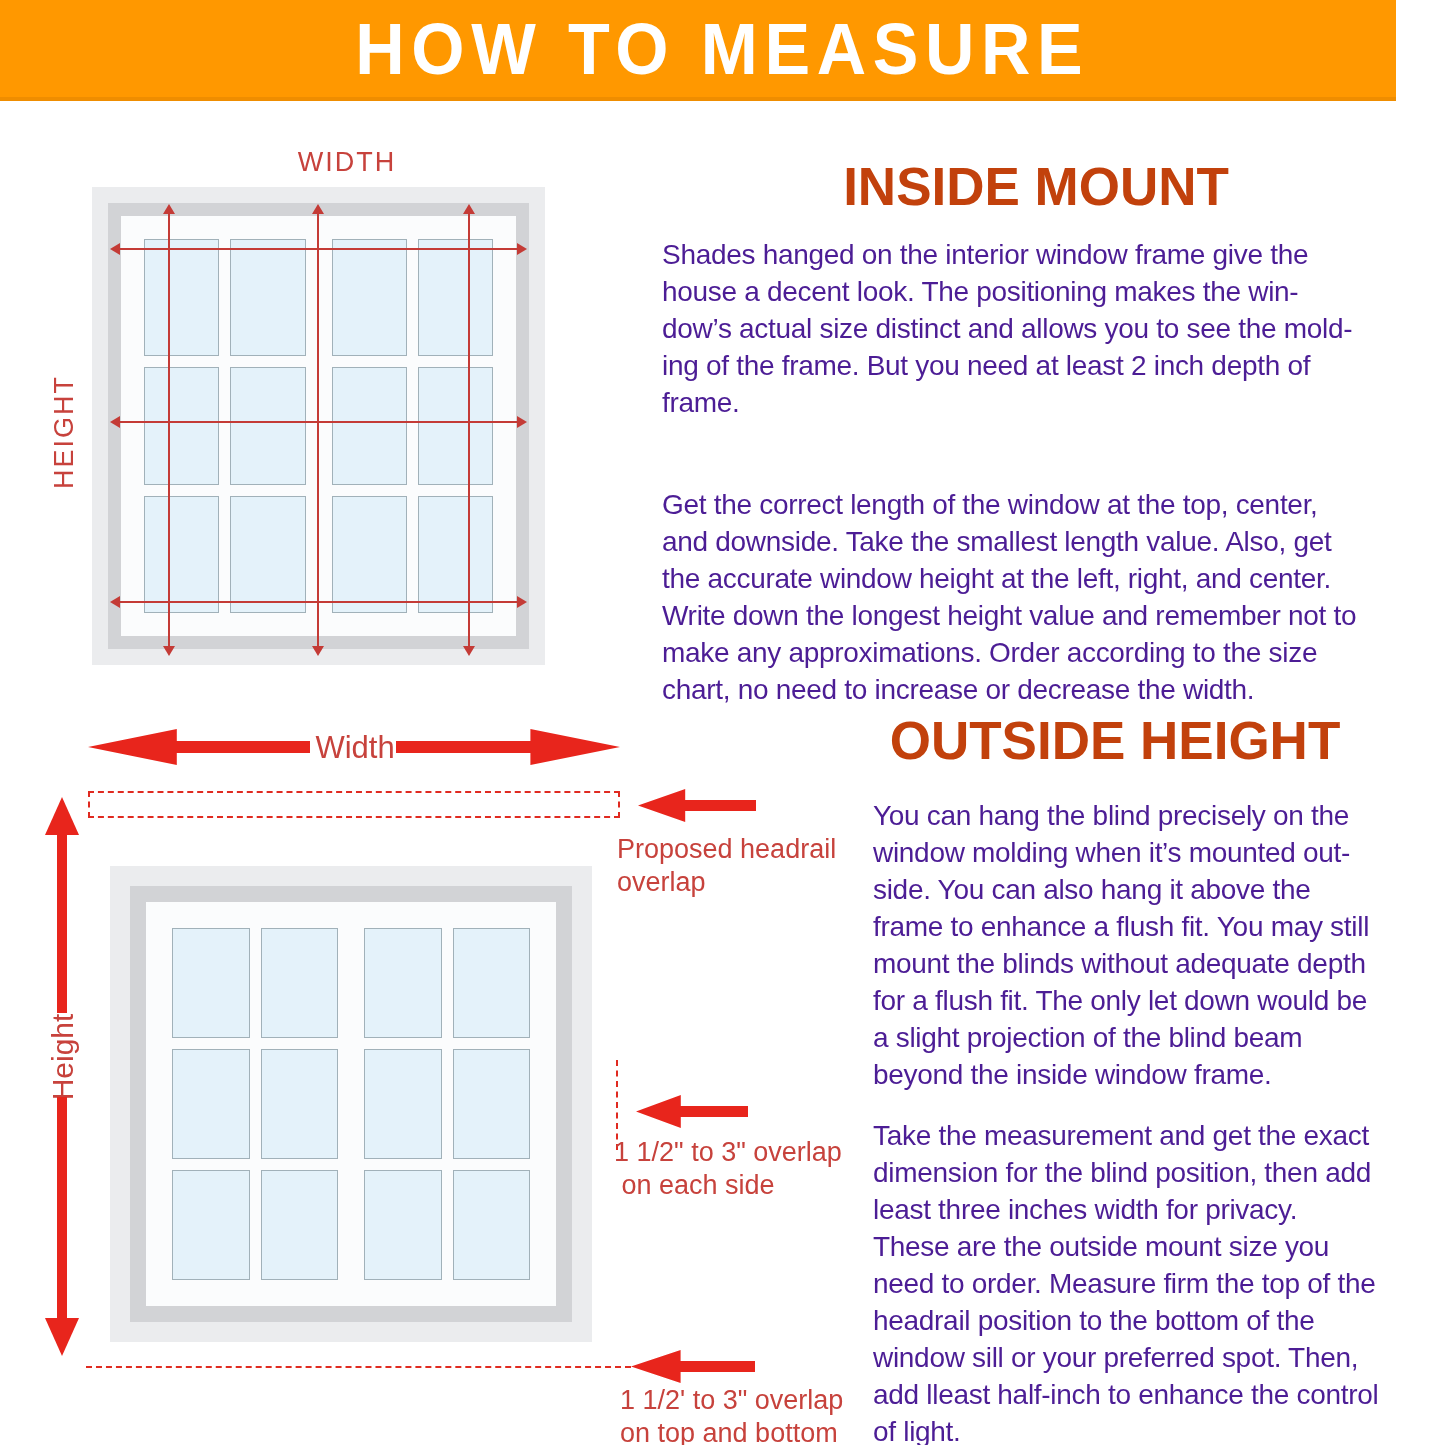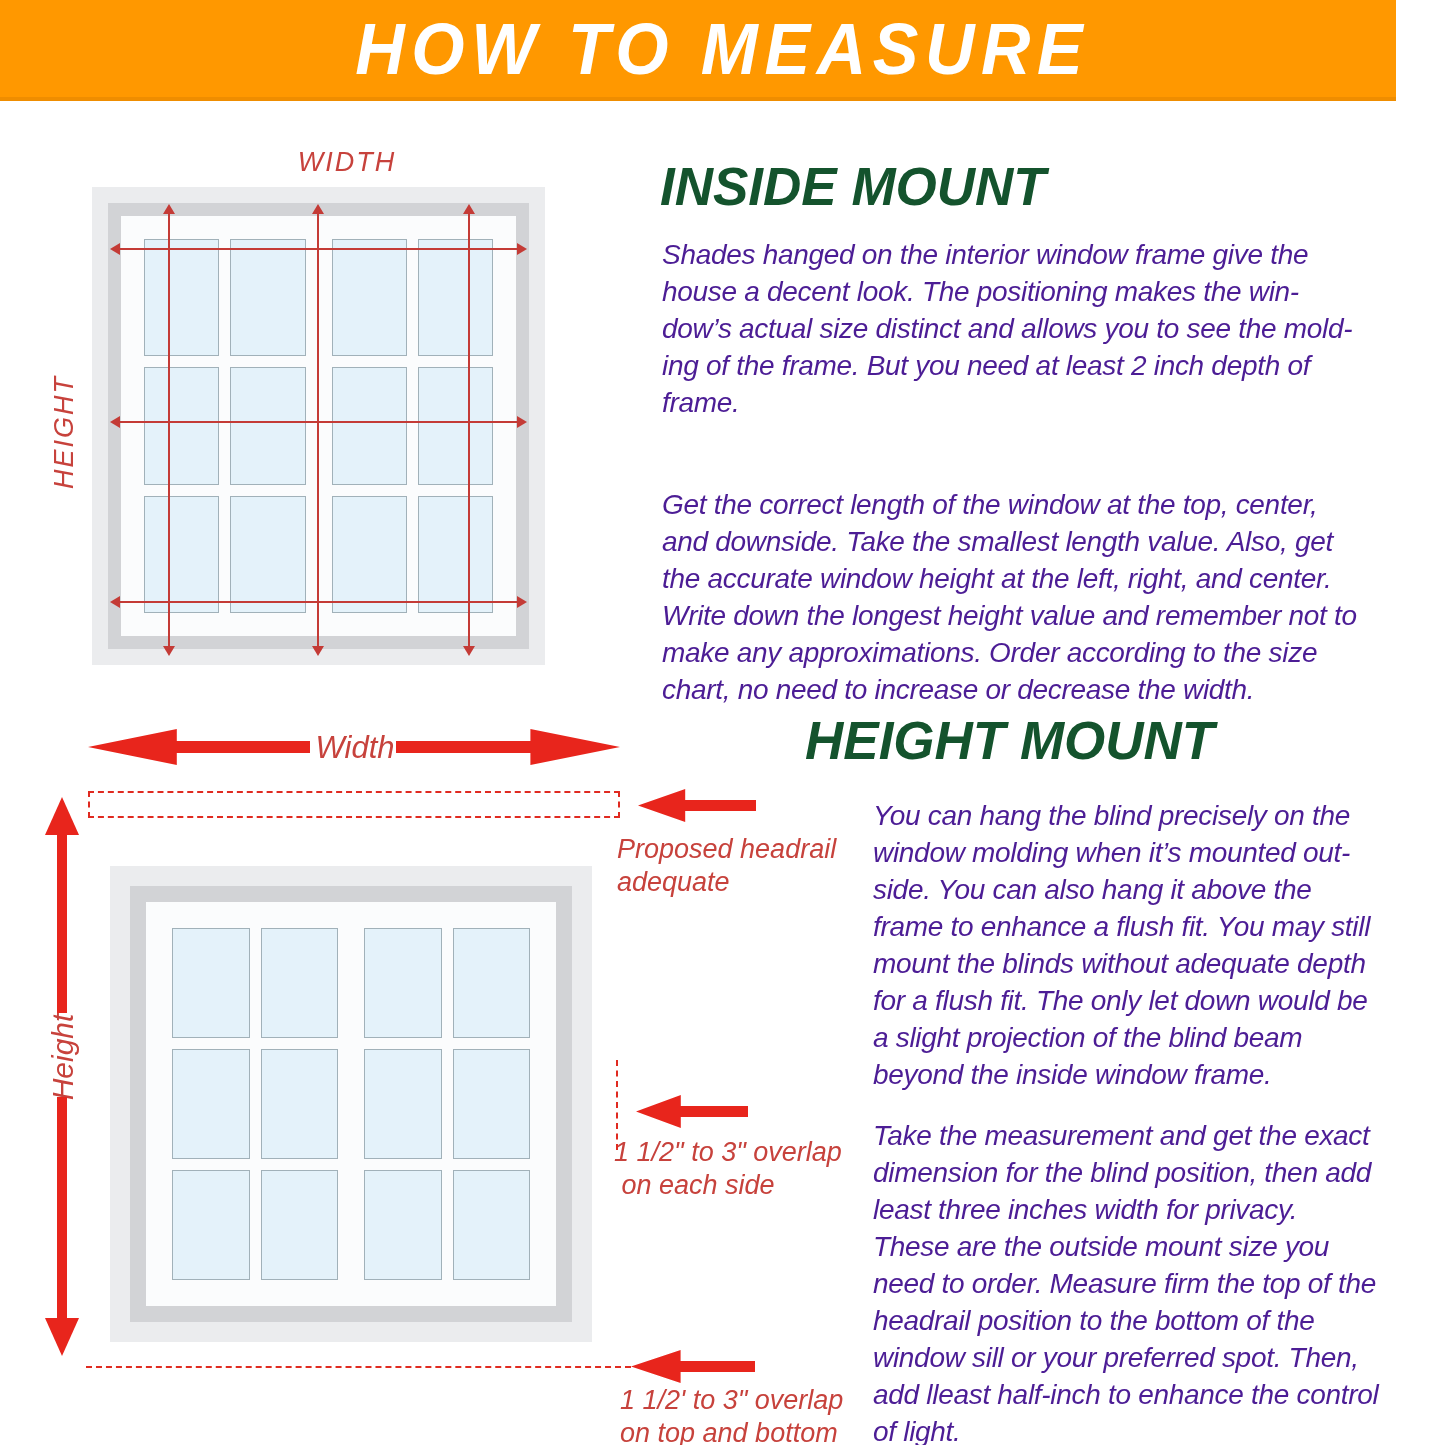--- a/index.html
+++ b/index.html
@@ -1,17 +1,17 @@
 <!DOCTYPE html>
 <html><head>
 <meta charset="utf-8">
 <style>
   html,body{margin:0;padding:0;background:#fff;}
   .page{position:relative;width:1396px;height:1445px;background:#fff;overflow:hidden;
-        font-family:"Liberation Sans",sans-serif;font-style:italic;}
+        font-family:"Liberation Sans",sans-serif;}
 
   
   .banner{position:absolute;left:0;top:0;width:1445px;height:97px;background:#FF9800;
           border-bottom:4px solid #ef8d00;display:flex;align-items:center;justify-content:center;}
   .banner h1{margin:0;color:#fff;font-size:72px;font-weight:bold;letter-spacing:7px;
              transform:scaleX(.95);white-space:nowrap;}
 
   
   .win{position:absolute;background:#ebecee;box-sizing:border-box;}
   .win-mid{background:#d2d3d6;width:100%;height:100%;box-sizing:border-box;}
@@ -53,22 +53,22 @@
   .dash-vline{position:absolute;width:0;border-left:2px dashed #e02a20;}
   .dash-hline{position:absolute;height:0;border-top:2px dashed #e02a20;}
 
   
   .red-lbl{position:absolute;color:#c7423c;font-size:27px;line-height:33px;white-space:pre;}
   .cap{letter-spacing:2px;}
   .vlabel{position:absolute;display:flex;align-items:center;justify-content:center;
           transform:rotate(-90deg);white-space:nowrap;}
 
   
-  .mount-heading{position:absolute;font-size:53px;font-weight:bold;color:#14532d;
-                 white-space:nowrap;}
+  .mount-heading{position:absolute;font-size:53px;font-weight:bold;color:#c2410c;
+                 text-align:center;white-space:nowrap;}
   .para{position:absolute;font-size:28px;line-height:37px;color:#4c1d95;
         letter-spacing:-0.3px;white-space:pre;}
 </style>
 </head>
 <body>
 
 <div class="page">
 
   <header class="banner">
     <h1>HOW TO MEASURE</h1>
@@ -109,21 +109,21 @@
   <div class="ar-h" style="left:120px;top:421px;width:397px;"></div>
   <div class="ar-h" style="left:120px;top:601px;width:397px;"></div>
 
   <div class="red-lbl" style="left:255px;top:731px;width:200px;text-align:center;font-size:31px;">Width</div>
   <div class="ta ta-left" style="left:88px;top:729px;width:222px;height:36px;"></div>
   <div class="ta ta-right" style="left:396px;top:729px;width:224px;height:36px;"></div>
 
   <div class="dash-rect" style="left:88px;top:791px;width:532px;height:27px;"></div>
   <div class="ta ta-left" style="left:638px;top:789px;width:118px;height:33px;"></div>
   <div class="red-lbl" style="left:617px;top:833px;">Proposed headrail
-adequate</div>
+overlap</div>
 
   <div class="tri-up" style="left:45px;top:797px;"></div>
   <div class="shaft-v" style="left:57px;top:833px;height:180px;"></div>
   <div class="vlabel red-lbl" style="left:2px;top:1037px;width:120px;height:40px;font-size:30px;">Height</div>
   <div class="shaft-v" style="left:57px;top:1097px;height:222px;"></div>
   <div class="tri-down" style="left:45px;top:1318px;"></div>
 
   <div class="win win-bot" style="left:110px;top:866px;width:482px;height:476px;">
     <div class="win-mid">
       <div class="win-inner">
@@ -164,21 +164,21 @@
 dow’s actual size distinct and allows you to see the mold-
 ing of the frame. But you need at least 2 inch depth of
 frame.</div>
   <div class="para" style="left:662px;top:486px;">Get the correct length of the window at the top, center,
 and downside. Take the smallest length value. Also, get
 the accurate window height at the left, right, and center.
 Write down the longest height value and remember not to
 make any approximations. Order according to the size
 chart, no need to increase or decrease the width.</div>
 
-  <div class="mount-heading" style="left:805px;top:710px;width:620px;">HEIGHT MOUNT</div>
+  <div class="mount-heading" style="left:805px;top:710px;width:620px;">OUTSIDE HEIGHT</div>
   <div class="para" style="left:873px;top:797px;">You can hang the blind precisely on the
 window molding when it’s mounted out-
 side. You can also hang it above the
 frame to enhance a flush fit. You may still
 mount the blinds without adequate depth
 for a flush fit. The only let down would be
 a slight projection of the blind beam
 beyond the inside window frame.</div>
   <div class="para" style="left:873px;top:1117px;">Take the measurement and get the exact
 dimension for the blind position, then add

